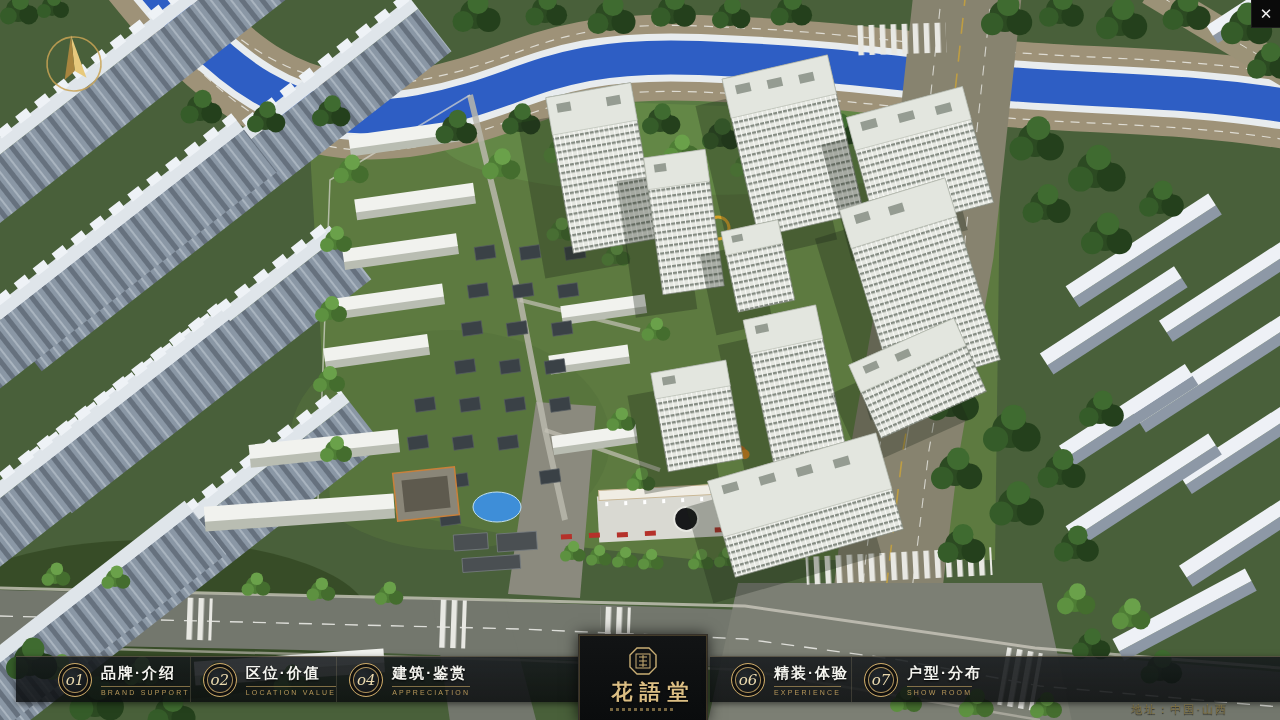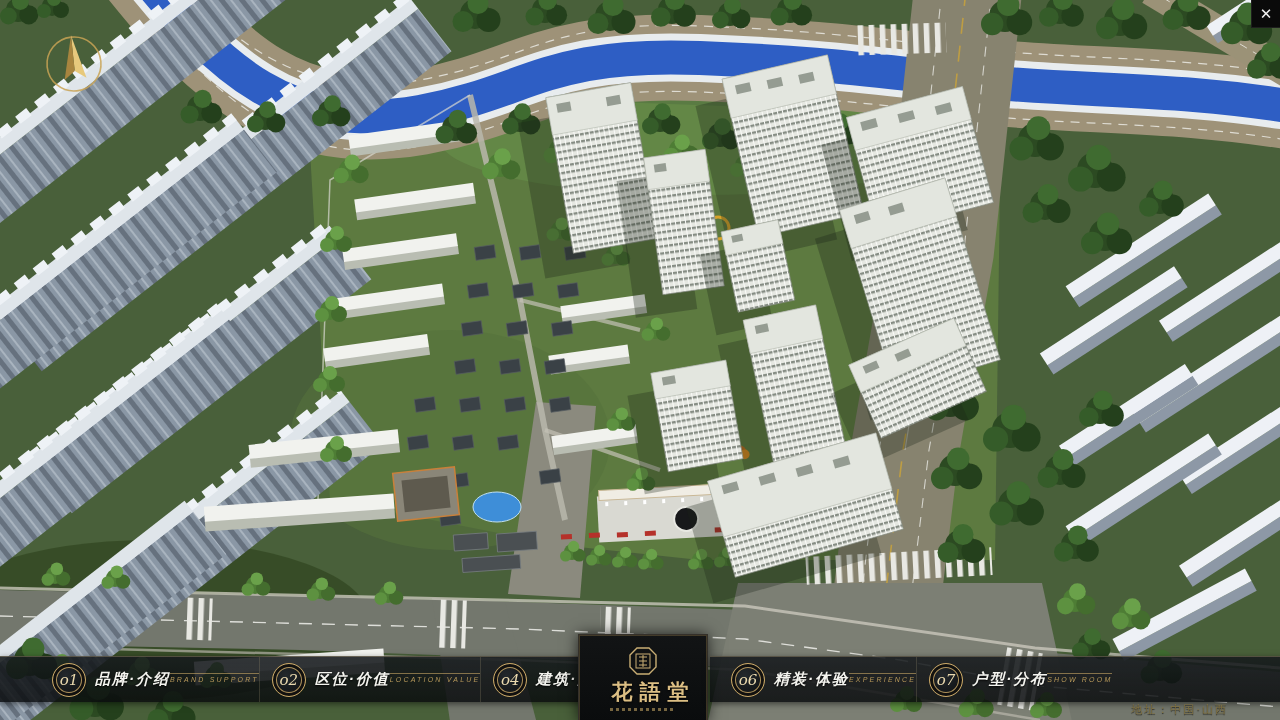--- a/index.html
+++ b/index.html
@@ -7,31 +7,31 @@
          font-family:"Liberation Sans",sans-serif;}
   .scene{position:absolute;left:0;top:0;width:1280px;height:720px;}
   
   .compass{position:absolute;left:38px;top:28px;width:72px;height:72px;pointer-events:none;}
   .close-btn{position:absolute;right:0;top:0;width:28px;height:27px;background:#0a0a0a;
              color:#f2f2f2;display:flex;align-items:center;justify-content:center;
              font-size:15px;line-height:1;border-left:1px solid #1e1e1e;border-bottom:1px solid #1e1e1e;}
   .menu-group{position:absolute;height:45px;top:656px;display:flex;align-items:stretch;
               background:linear-gradient(180deg,rgba(22,26,29,.88),rgba(8,10,12,.84));
               border-top:1px solid rgba(205,190,150,.35);box-shadow:0 2px 6px rgba(0,0,0,.5);}
-  .menu-left{left:0;width:576px;padding-left:40px;}
+  .menu-left{left:16px;width:576px;padding-left:30px;}
   .menu-right{left:710px;width:570px;padding-left:9px;}
   .mi{flex:0 0 137px;display:flex;align-items:center;gap:9px;padding-left:12px;box-sizing:border-box;
       border-left:1px solid rgba(160,148,115,.25);}
   .menu-right .mi{flex:0 0 132px;}
   .mi:first-child{border-left:none;}
   .badge{flex:0 0 32px;width:32px;height:32px;border-radius:50%;
          border:1.5px solid #caa866;background:radial-gradient(circle at 40% 35%,#23282c,#0b0d0f);
          box-shadow:inset 0 0 0 3px rgba(8,10,12,.95),inset 0 0 0 4px rgba(202,168,102,.85);
          color:#ead9ae;font:italic 15px "DejaVu Serif",serif;display:flex;align-items:center;justify-content:center;}
-  .mtx{display:flex;flex-direction:row;align-items:flex-start;font-style:italic;}
+  .mtx{display:flex;flex-direction:column;align-items:flex-start;}
   .zh{color:#f4f4ef;font-size:15px;font-weight:bold;letter-spacing:2px;white-space:nowrap;
       text-shadow:0 1px 2px rgba(0,0,0,.9);}
   .en{margin-top:3px;padding-top:2px;border-top:1px solid rgba(202,168,102,.6);
       color:#b7985a;font-size:7px;letter-spacing:2.2px;white-space:nowrap;}
   .logo-panel{position:absolute;left:578px;top:634px;width:128px;height:86px;
               background:linear-gradient(180deg,#121415,#0a0c0d);
               border:1px solid #34302a;box-shadow:inset 0 0 0 1px rgba(183,152,90,.3),0 0 14px rgba(0,0,0,.7);
               display:flex;flex-direction:column;align-items:center;justify-content:center;gap:2px;}
   .logo-title{color:#dcbf84;font:bold 21px "DejaVu Serif",serif;letter-spacing:7px;margin-left:21px;
               text-shadow:0 1px 2px #000;}

